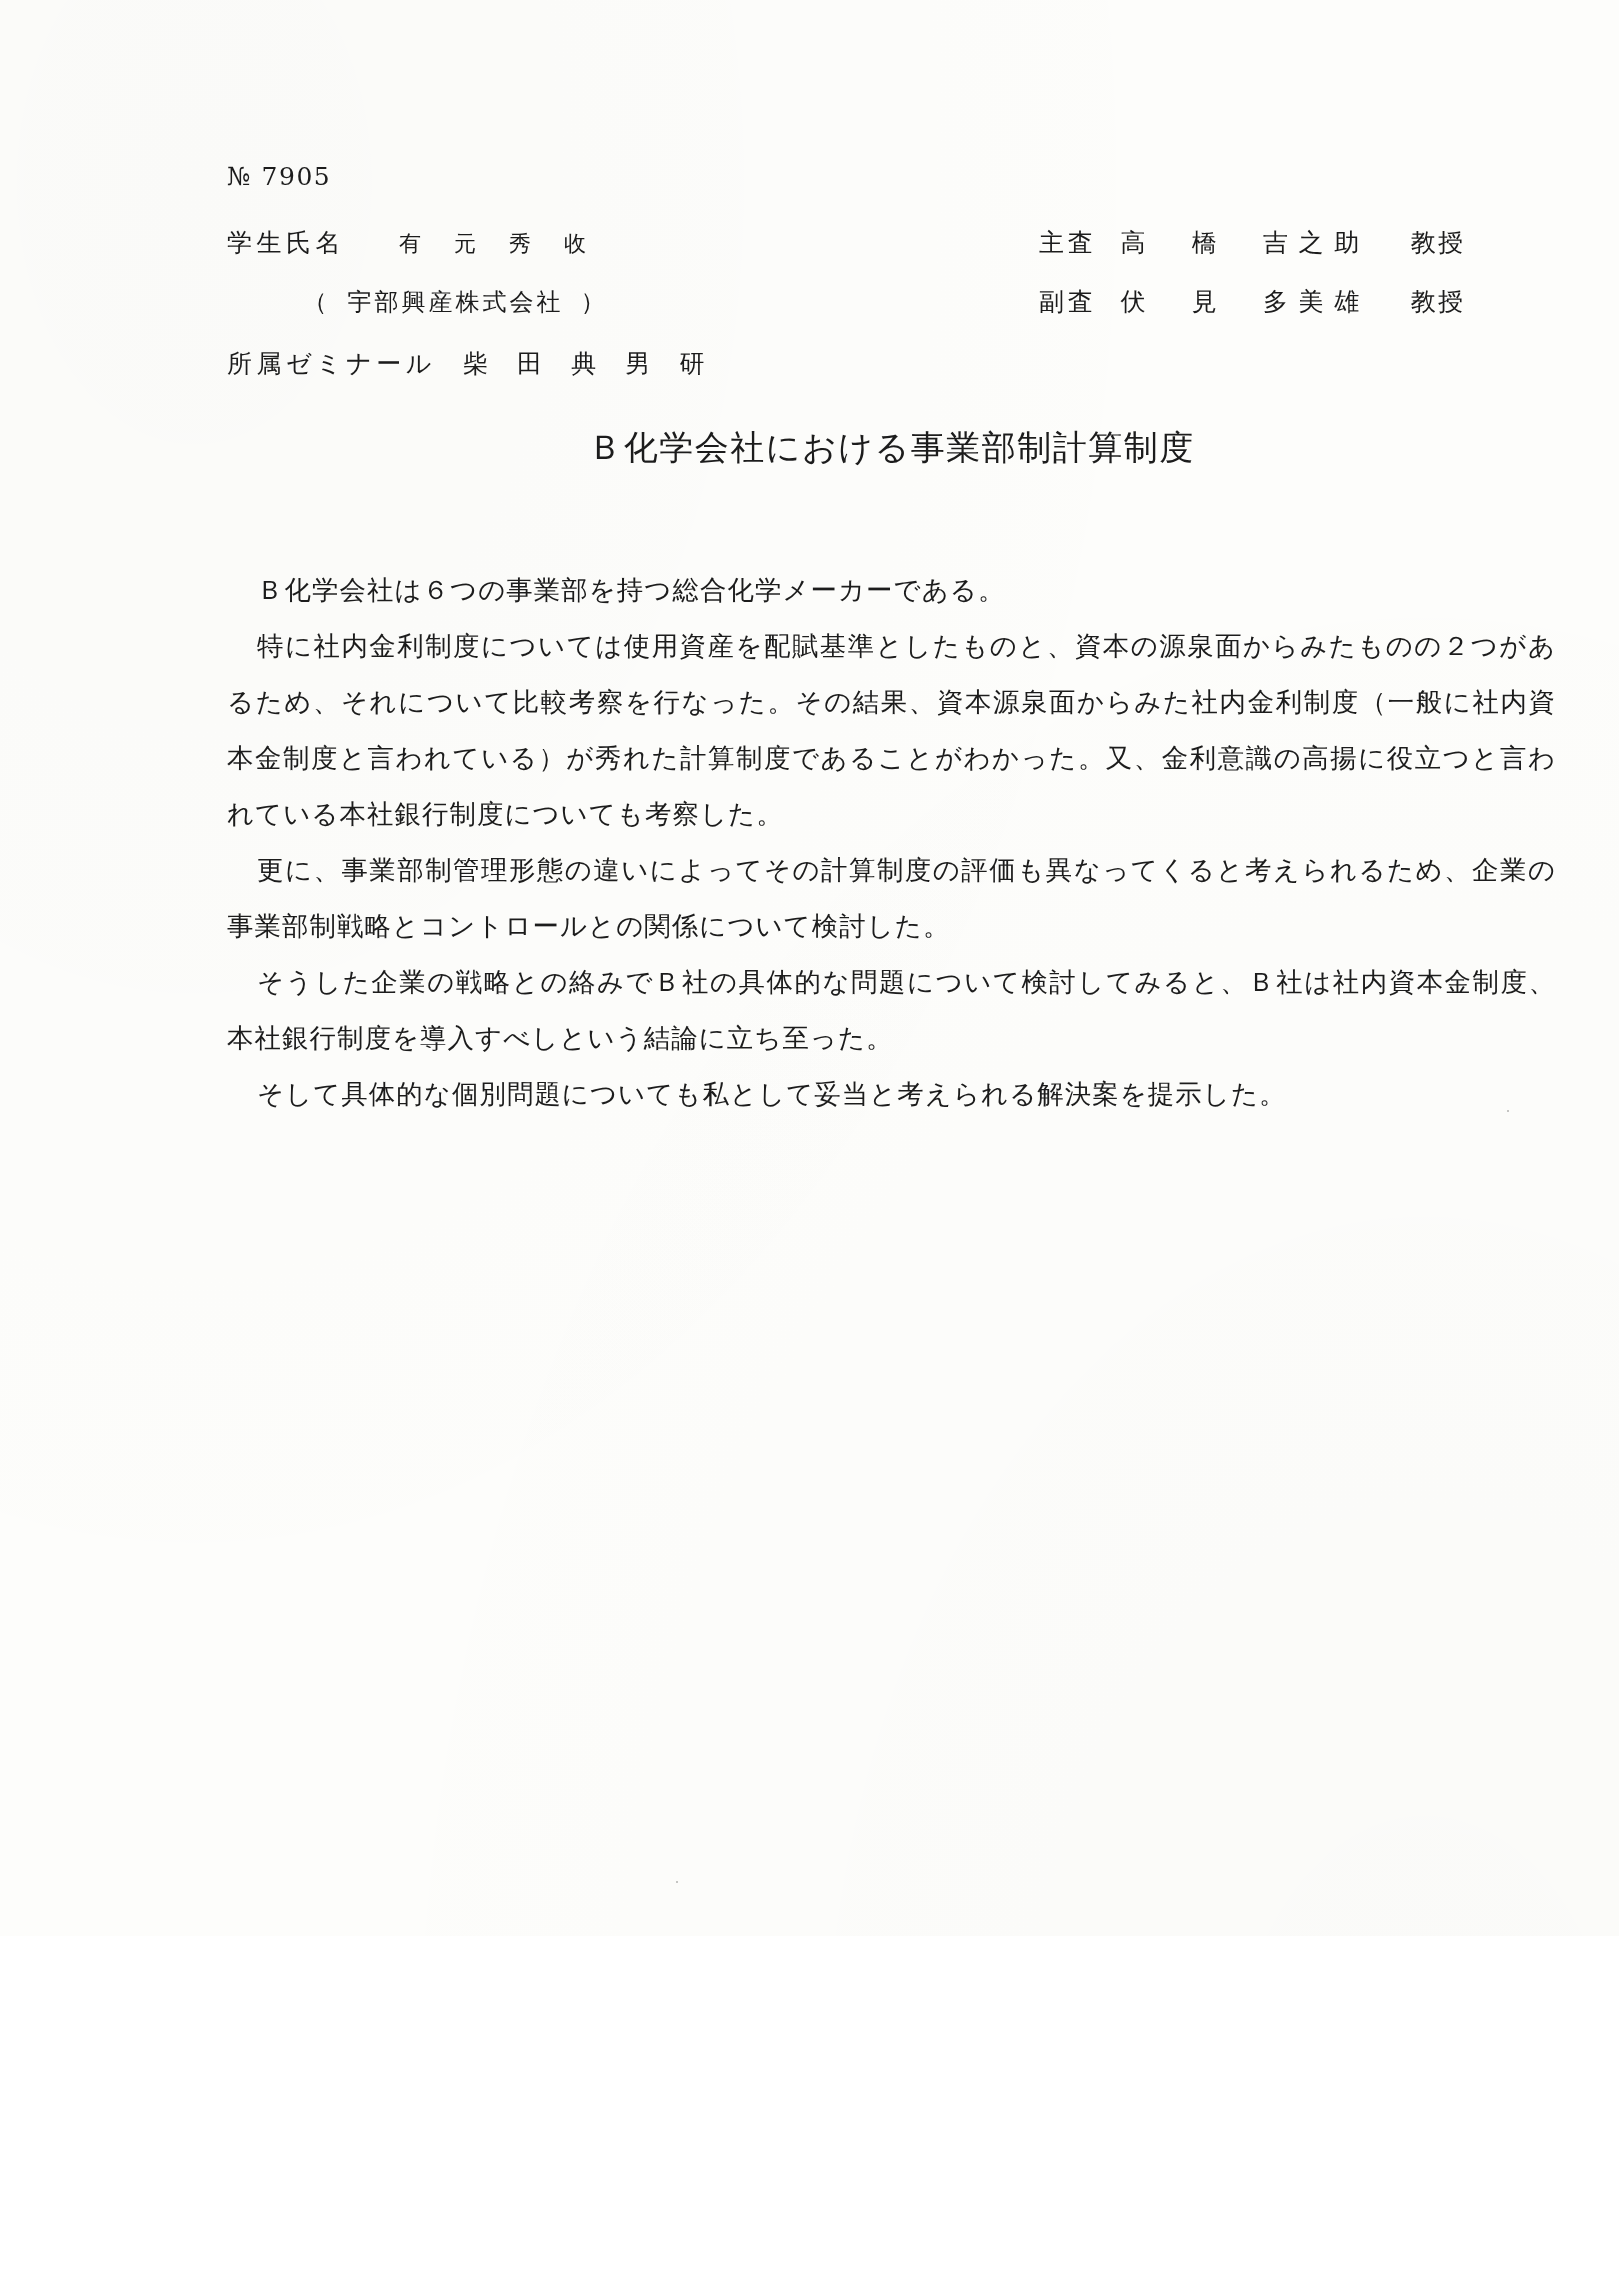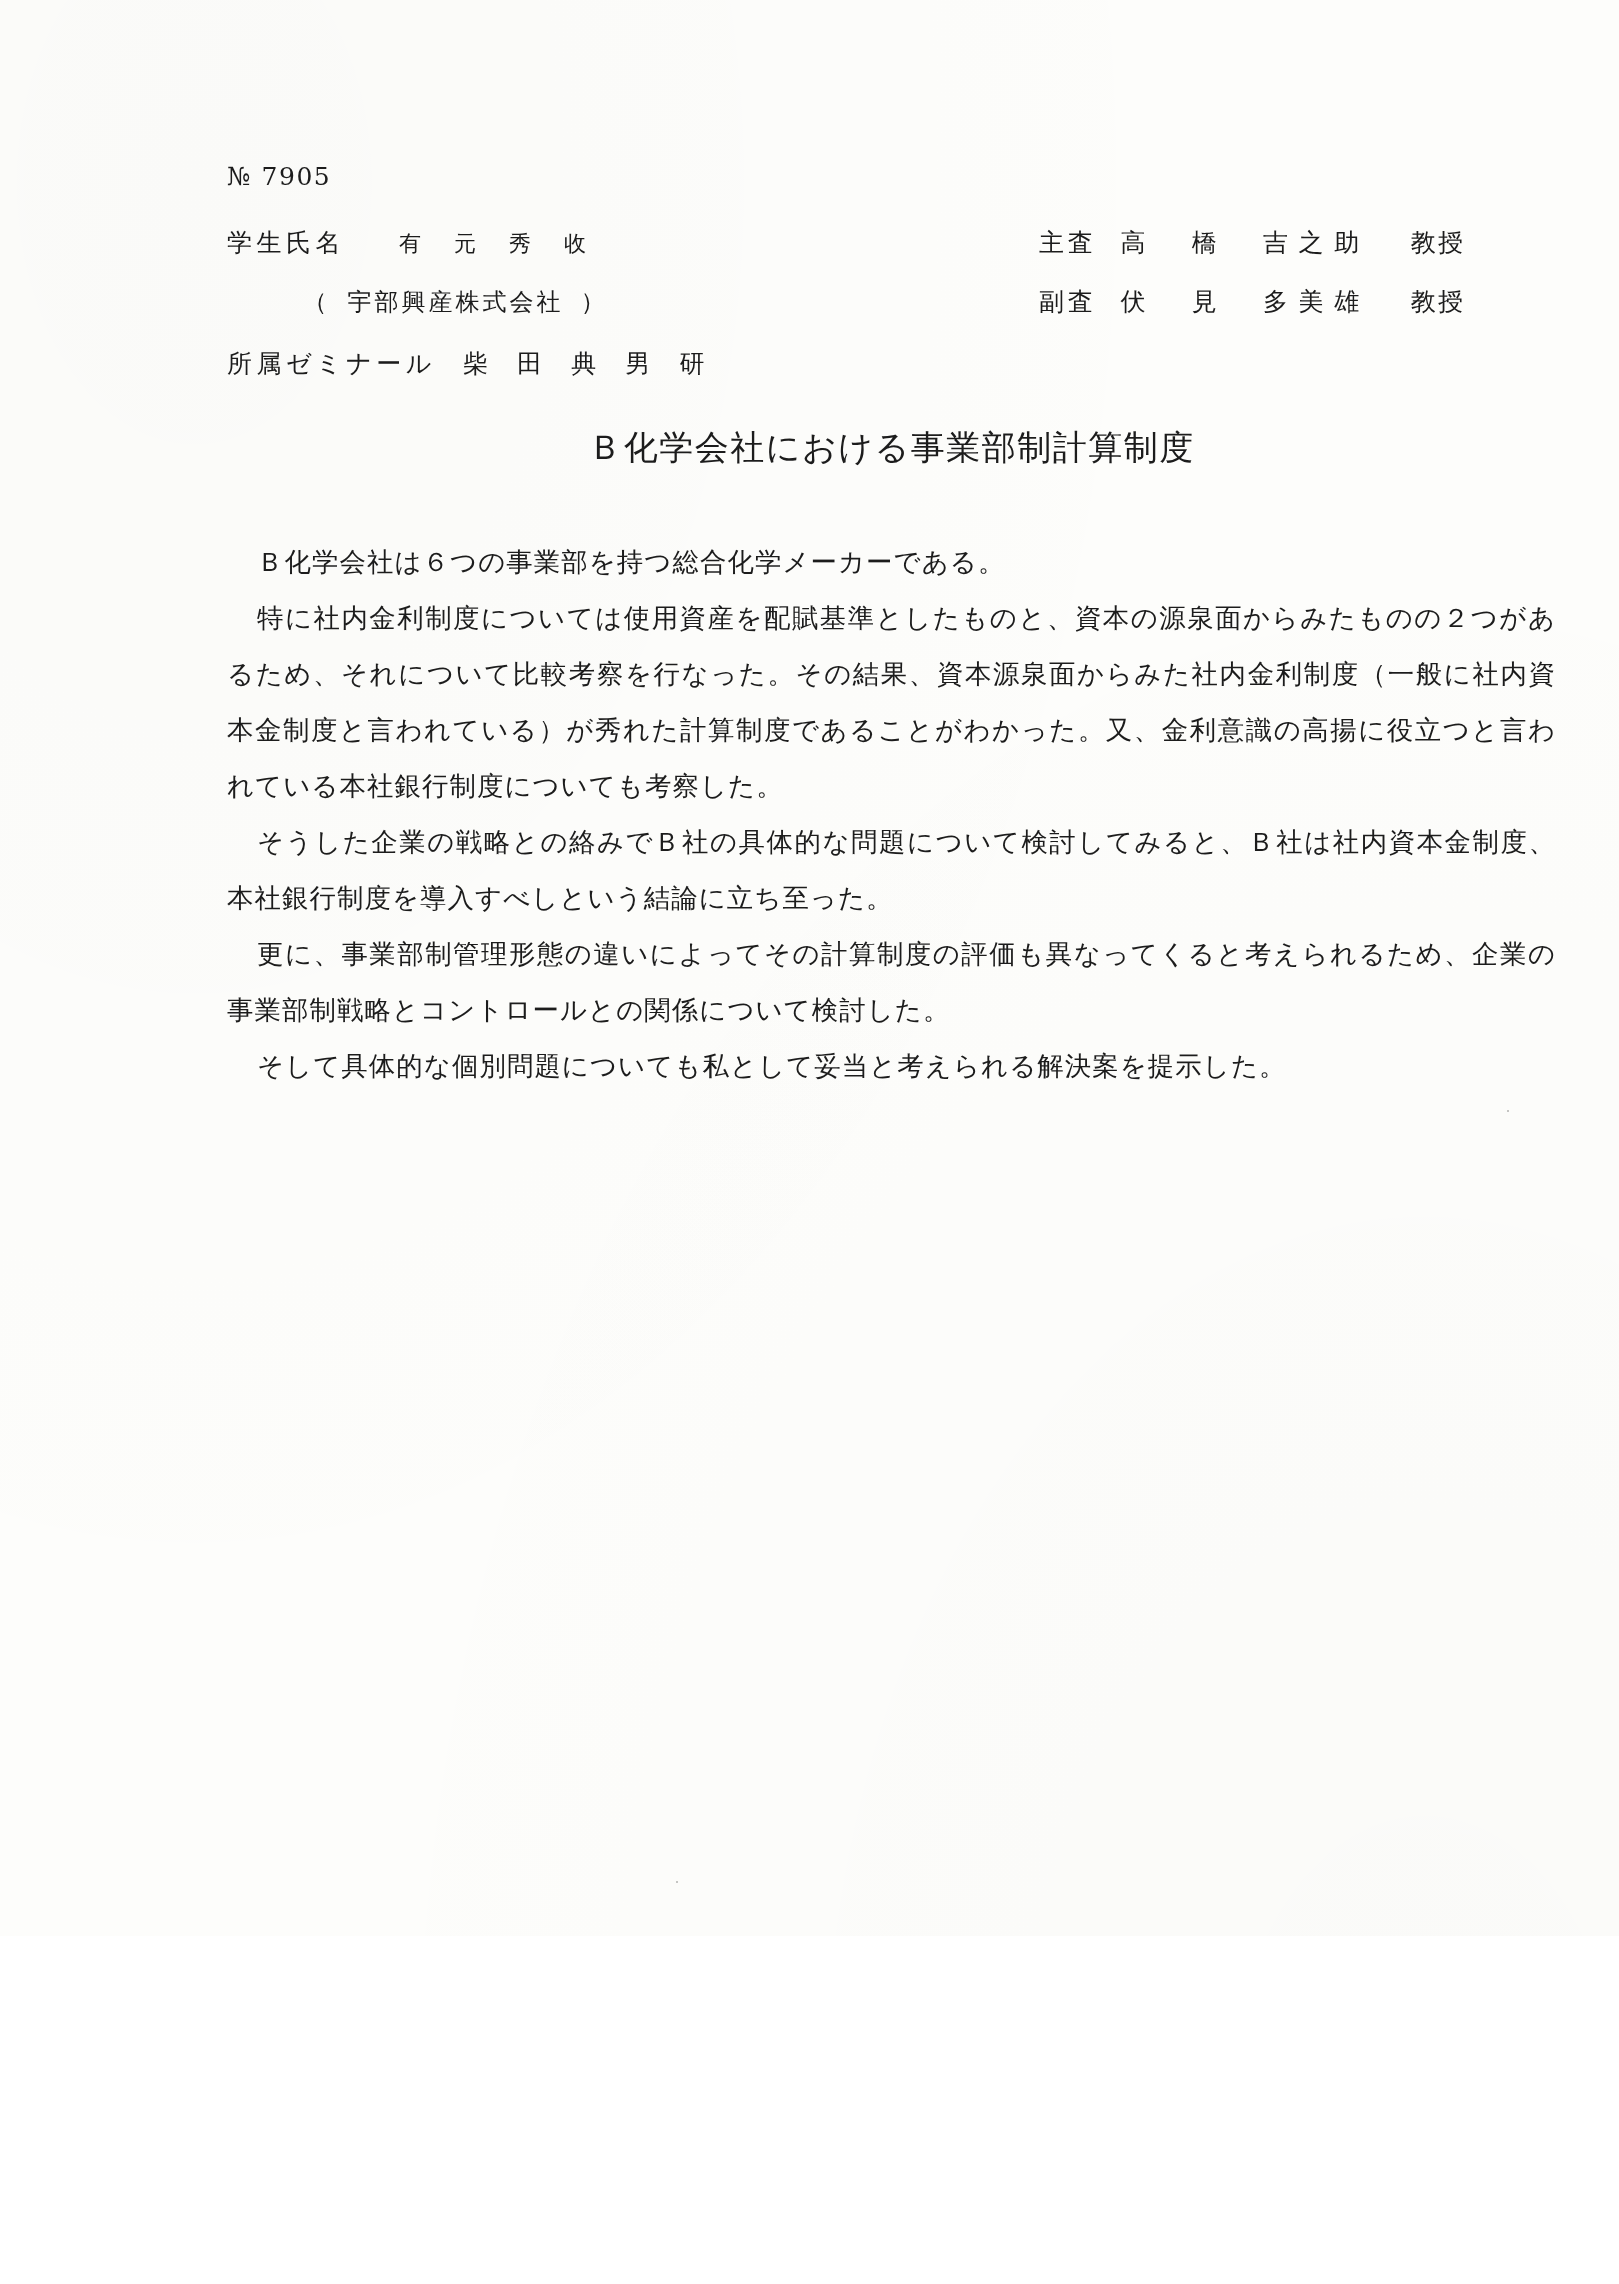--- a/index.html
+++ b/index.html
@@ -97,21 +97,21 @@
   }
   .row-affil { margin-bottom: 29px; font-family: Liberation Mono, monospace; }
   .row-seminar { margin-bottom: 45px; }
 
   
   .title {
     text-align: center;
     font-size: 34px;
     letter-spacing: 1.5px;
     margin-top: 39px;
-    margin-bottom: 63px;
+    margin-bottom: 91px;
     white-space: nowrap;
   }
 
   
   .body {
     font-size: 26.4px;
     line-height: 56px;
     letter-spacing: 1.1px;
     text-align: justify;
   }
@@ -179,21 +179,21 @@
         <span class="lbl">所属ゼミナール</span>
         <span class="seminar-val">柴 田 典 男 研</span>
       </div>
     </div>
 
     <div class="title">Ｂ化学会社における事業部制計算制度</div>
 
     <div class="body">
       <p>Ｂ化学会社は６つの事業部を持つ総合化学メーカーである。</p>
       <p>特に社内金利制度については使用資産を配賦基準としたものと、資本の源泉面からみたものの２つがあるため、それについて比較考察を行なった。その結果、資本源泉面からみた社内金利制度（一般に社内資本金制度と言われている）が秀れた計算制度であることがわかった。又、金利意識の高揚に役立つと言われている本社銀行制度についても考察した。</p>
+      <p>更に、事業部制管理形態の違いによってその計算制度の評価も異なってくると考えられるため、企業の事業部制戦略とコントロールとの関係について検討した。</p>
       <p>そうした企業の戦略との絡みでＢ社の具体的な問題について検討してみると、Ｂ社は社内資本金制度、本社銀行制度を導入すべしという結論に立ち至った。</p>
-      <p>更に、事業部制管理形態の違いによってその計算制度の評価も異なってくると考えられるため、企業の事業部制戦略とコントロールとの関係について検討した。</p>
       <p>そして具体的な個別問題についても私として妥当と考えられる解決案を提示した。</p>
     </div>
   </div>
 
   <div class="folio">—10—</div>
 </div>
 
 
 </body></html>

